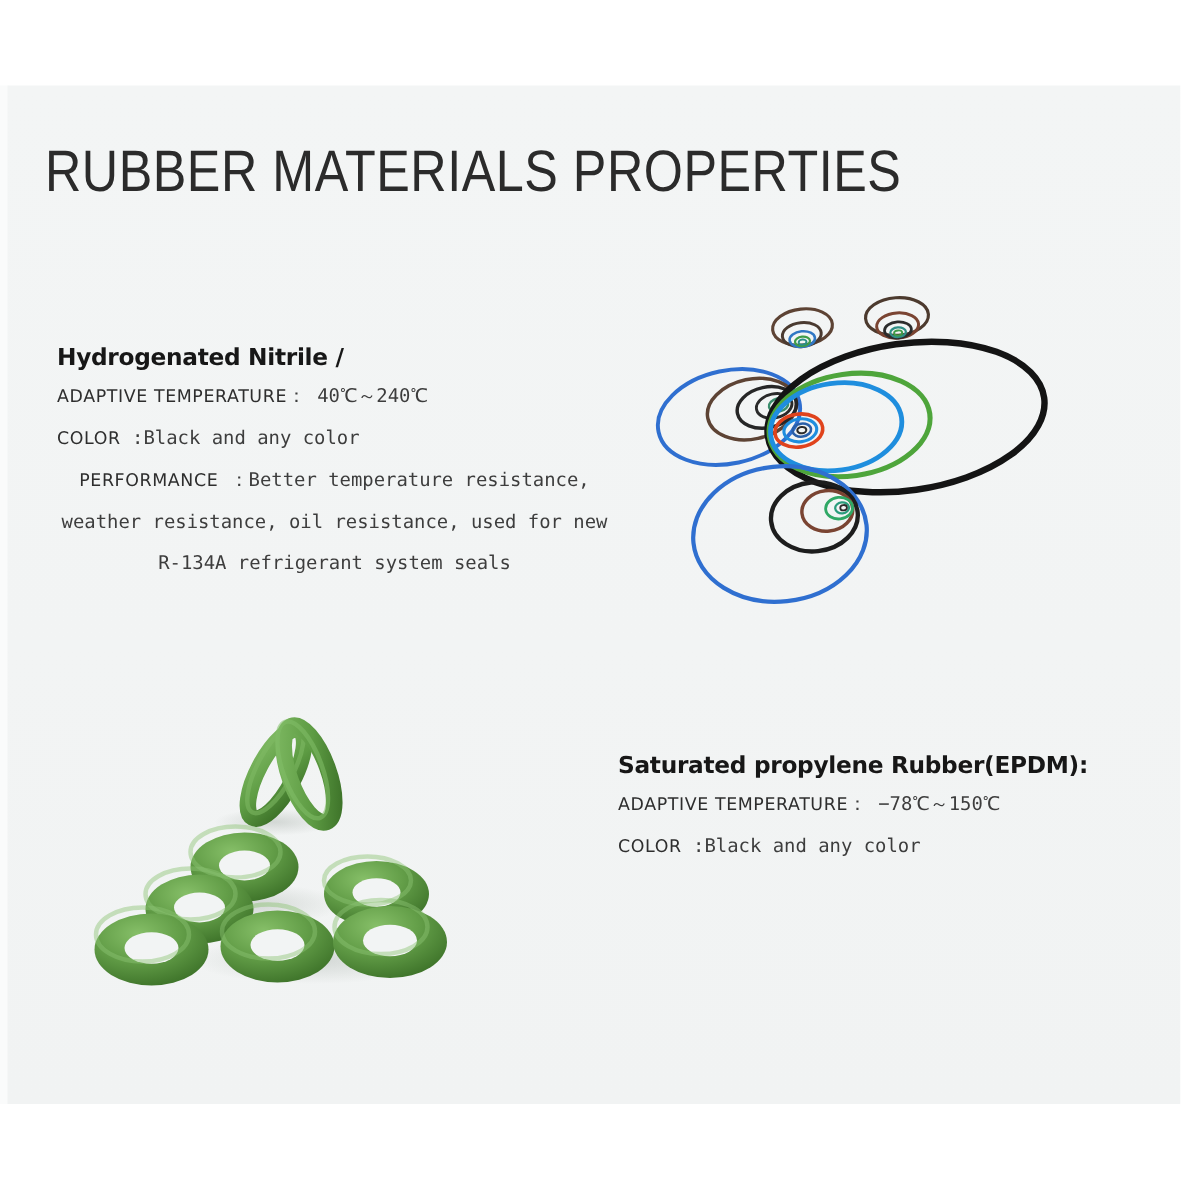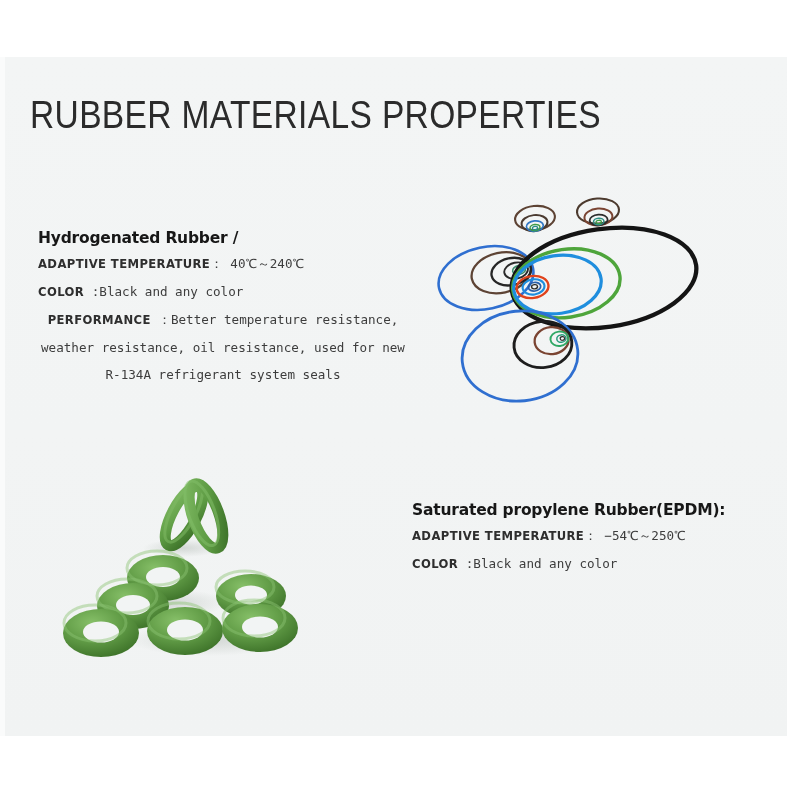--- a/index.html
+++ b/index.html
@@ -70,21 +70,21 @@
   }
   .block .spec {
     font-family: "DejaVu Sans Mono", "Liberation Mono", monospace;
     font-size: 12.6px;
     color: #3d3d3d;
     line-height: 27px;
     white-space: nowrap;
   }
   .block .spec .lbl {
     font-family: "DejaVu Sans", sans-serif;
-    font-weight: bold;
+    font-weight: normal;
     font-size: 11.6px;
     letter-spacing: 0.4px;
     color: #2e2e2e;
   }
   .block .spec.wrap { white-space: normal; text-align: center; }
 
   #block-hnbr { left: 38px; top: 226px; width: 370px; }
   #block-epdm { left: 412px; top: 498px; width: 350px; }
 
   
@@ -111,36 +111,36 @@
 <body>
 
 <div id="page">
 
   <div class="panel-left-edge"></div>
   <div class="panel"></div>
 
   <div class="page-title">RUBBER MATERIALS PROPERTIES</div>
 
   <div class="block" id="block-hnbr">
-    <div class="heading">Hydrogenated Rubber /</div>
+    <div class="heading">Hydrogenated Nitrile /</div>
     <div class="spec">
       <span class="lbl">ADAPTIVE  TEMPERATURE</span><span>： </span><span>40℃～240℃</span>
     </div>
     <div class="spec">
       <span class="lbl">COLOR</span> <span>:Black and any color</span>
     </div>
     <div class="spec wrap">
       <span class="lbl">PERFORMANCE</span> <span>：Better temperature resistance, weather resistance, oil resistance, used for new R-134A refrigerant system seals</span>
     </div>
   </div>
 
   <div class="block" id="block-epdm">
     <div class="heading">Saturated propylene Rubber(EPDM):</div>
     <div class="spec">
-      <span class="lbl">ADAPTIVE  TEMPERATURE</span><span>： </span><span>−54℃～250℃</span>
+      <span class="lbl">ADAPTIVE  TEMPERATURE</span><span>： </span><span>−78℃～150℃</span>
     </div>
     <div class="spec">
       <span class="lbl">COLOR</span> <span>:Black and any color</span>
     </div>
   </div>
 
   <div class="oring-art">
     <svg width="330" height="256" viewBox="0 0 330 256" xmlns="http://www.w3.org/2000/svg">
       <g fill="none" stroke-linecap="round">
 

